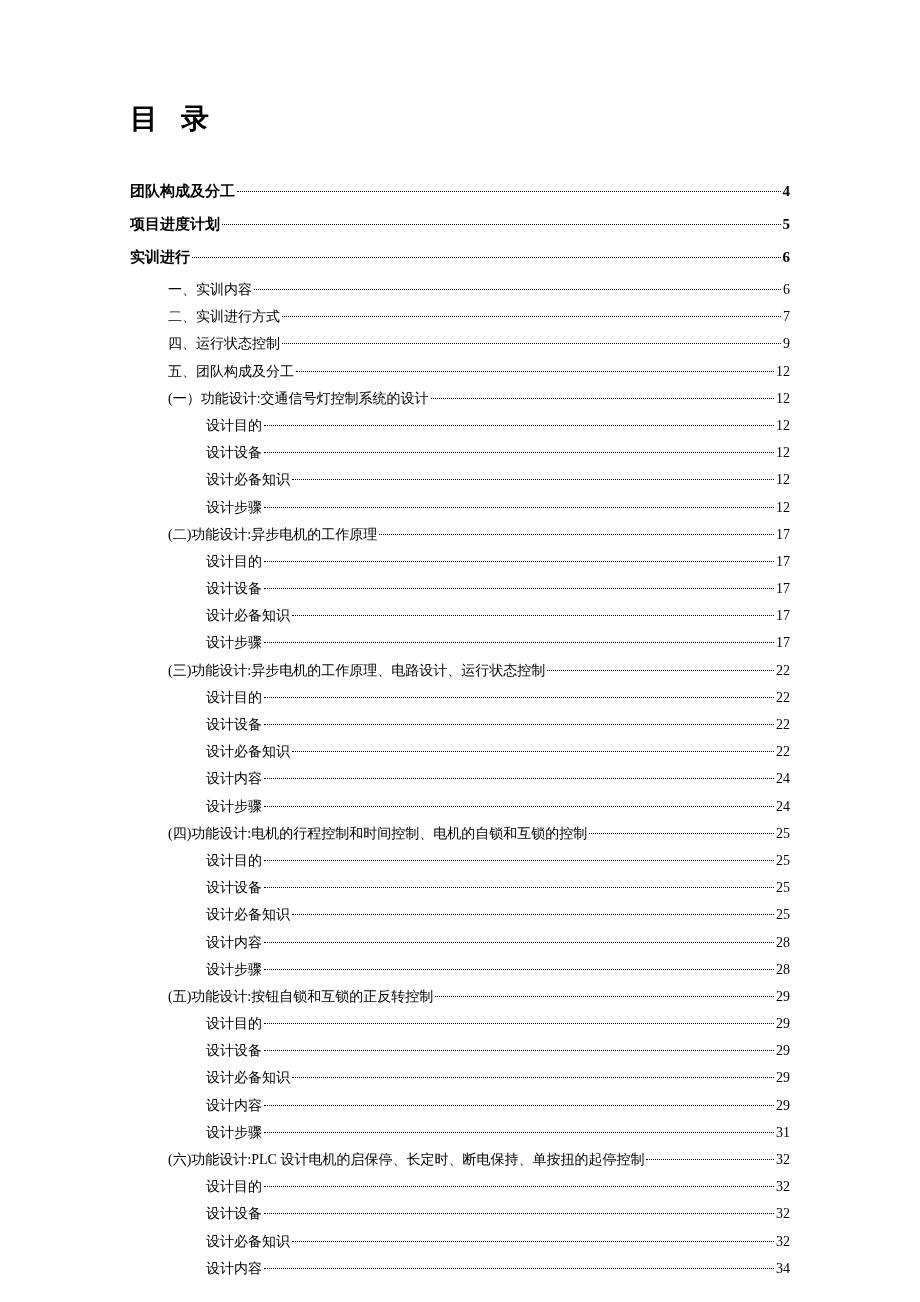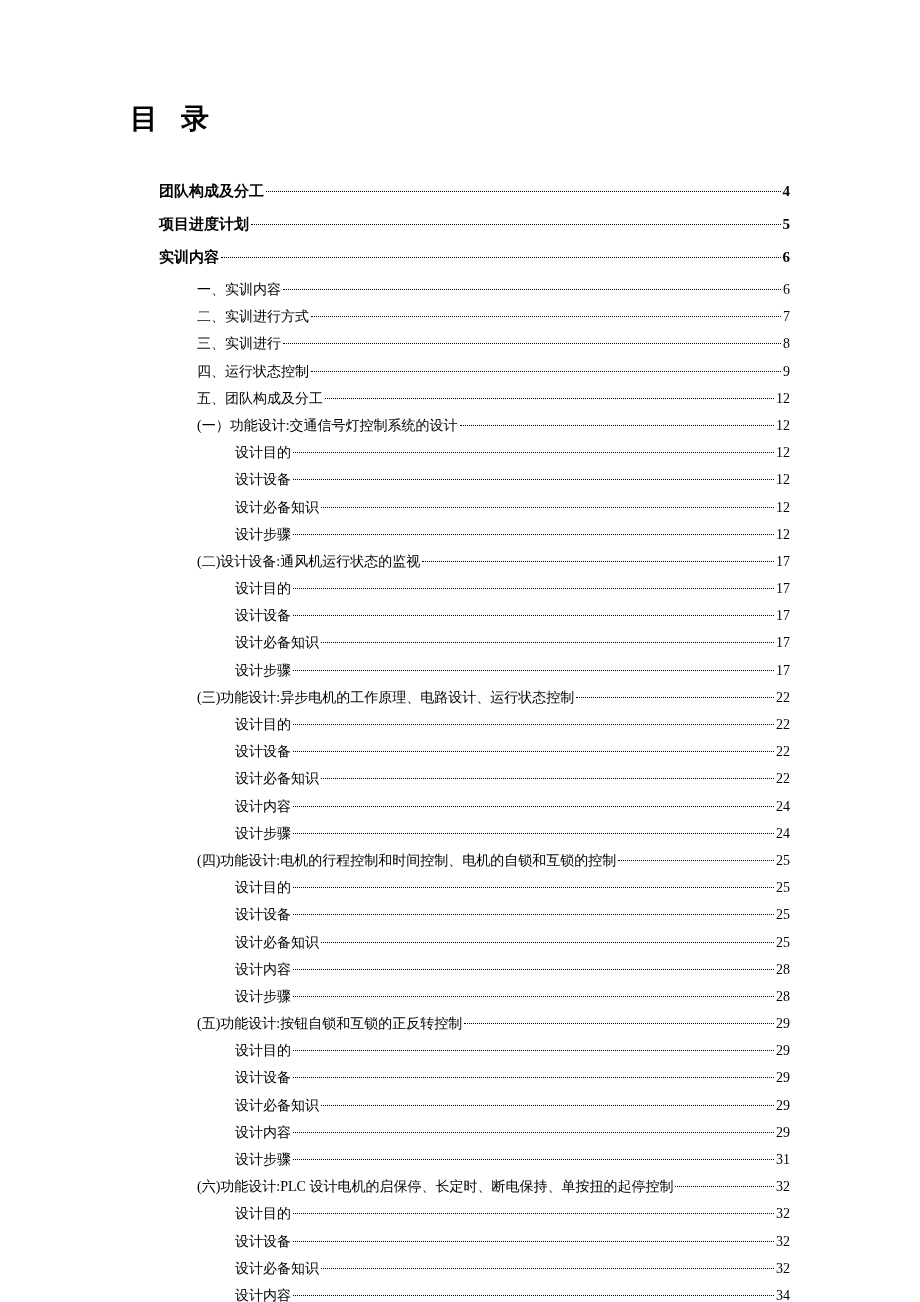--- a/index.html
+++ b/index.html
@@ -23,21 +23,20 @@
     }
     .toc-entry {
       display: flex;
       align-items: baseline;
       font-size: 14px;
       line-height: 1.8;
       margin-bottom: 2px;
     }
     .toc-label {
       white-space: nowrap;
-      margin-left: 29px;
     }
     .toc-dots {
       flex: 1;
       border-bottom: 1px dotted #000;
       margin: 0 2px;
       position: relative;
       top: -4px;
       min-width: 10px;
     }
     .toc-page {
@@ -68,40 +67,35 @@
       <span class="toc-label">团队构成及分工</span>
       <span class="toc-dots"></span>
       <span class="toc-page">4</span>
     </div>
     <div class="toc-entry level-0">
       <span class="toc-label">项目进度计划</span>
       <span class="toc-dots"></span>
       <span class="toc-page">5</span>
     </div>
     <div class="toc-entry level-0">
-      <span class="toc-label">实训内容</span>
+      <span class="toc-label">实训进行</span>
       <span class="toc-dots"></span>
       <span class="toc-page">6</span>
     </div>
     <div class="toc-entry level-1">
       <span class="toc-label">一、实训内容</span>
       <span class="toc-dots"></span>
       <span class="toc-page">6</span>
     </div>
     <div class="toc-entry level-1">
       <span class="toc-label">二、实训进行方式</span>
       <span class="toc-dots"></span>
       <span class="toc-page">7</span>
     </div>
     <div class="toc-entry level-1">
-      <span class="toc-label">三、实训进行</span>
-      <span class="toc-dots"></span>
-      <span class="toc-page">8</span>
-    </div>
-    <div class="toc-entry level-1">
       <span class="toc-label">四、运行状态控制</span>
       <span class="toc-dots"></span>
       <span class="toc-page">9</span>
     </div>
     <div class="toc-entry level-1">
       <span class="toc-label">五、团队构成及分工</span>
       <span class="toc-dots"></span>
       <span class="toc-page">12</span>
     </div>
     <div class="toc-entry level-2">
@@ -123,21 +117,21 @@
       <span class="toc-label">设计必备知识</span>
       <span class="toc-dots"></span>
       <span class="toc-page">12</span>
     </div>
     <div class="toc-entry level-3">
       <span class="toc-label">设计步骤</span>
       <span class="toc-dots"></span>
       <span class="toc-page">12</span>
     </div>
     <div class="toc-entry level-2">
-      <span class="toc-label">(二)设计设备:通风机运行状态的监视</span>
+      <span class="toc-label">(二)功能设计:异步电机的工作原理</span>
       <span class="toc-dots"></span>
       <span class="toc-page">17</span>
     </div>
     <div class="toc-entry level-3">
       <span class="toc-label">设计目的</span>
       <span class="toc-dots"></span>
       <span class="toc-page">17</span>
     </div>
     <div class="toc-entry level-3">
       <span class="toc-label">设计设备</span>

